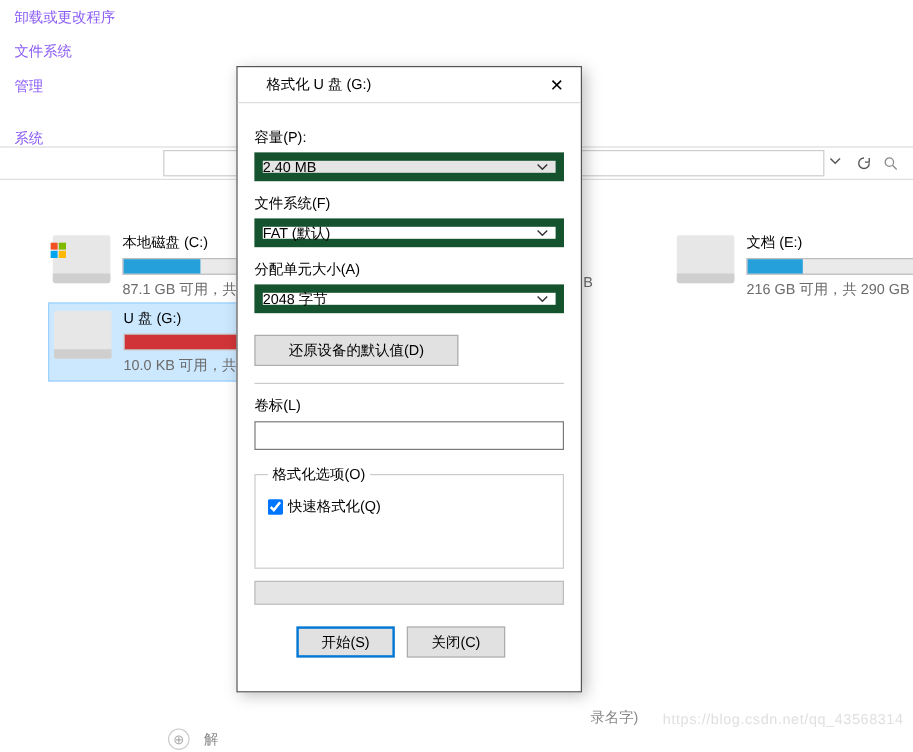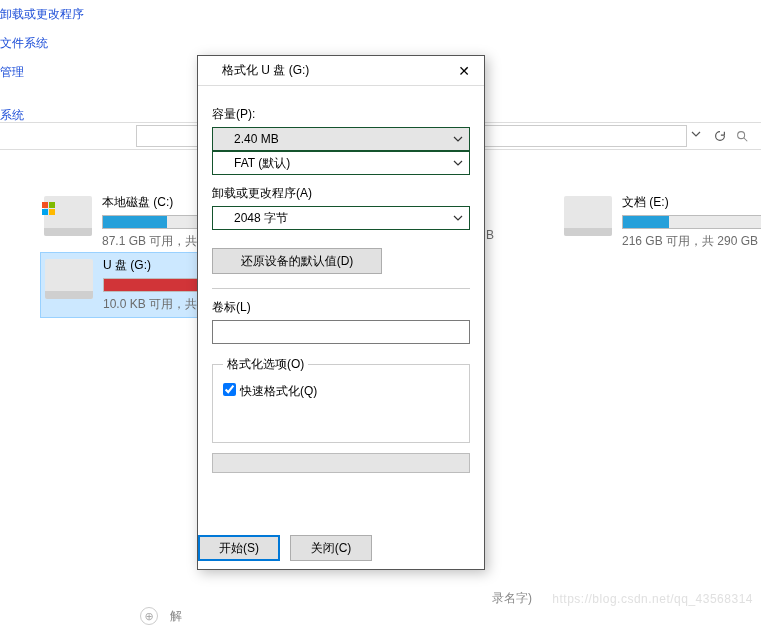--- a/index.html
+++ b/index.html
@@ -1,20 +1,20 @@
 <!DOCTYPE html>
 <html><head>
 <meta charset="utf-8">
 <style>
 * { box-sizing: border-box; margin: 0; padding: 0; font-family: "Microsoft YaHei", "Segoe UI", sans-serif; font-size: 12px; }
 body { width: 761px; height: 627px; background: #fff; position: relative; overflow: hidden; }
 
 
 .sidebar { position: absolute; left: 0; top: 0; width: 130px; background: #fff; }
-.sidebar-item { padding: 6px 0; color: #1d4ed8; cursor: pointer; font-family: Liberation Mono, monospace; }
+.sidebar-item { padding: 6px 12px; color: #8b5cf6; cursor: pointer; font-family: Liberation Mono, monospace; }
 
 
 .breadcrumb-bar { position: absolute; left: 0; right: 0; top: 122px; height: 28px; border-top: 1px solid #ddd; border-bottom: 1px solid #ddd; display: flex; align-items: center; justify-content: flex-end; padding: 0 6px; gap: 4px; background: #fff; }
 .refresh-btn { width: 22px; height: 22px; display: flex; align-items: center; justify-content: center; cursor: pointer; }
 .search-box { width: 20px; height: 22px; display: flex; align-items: center; }
 .crumb-main { flex: 1; border: 1px solid #ccc; height: 22px; display: flex; align-items: center; padding: 0 4px; margin-left: 130px; }
 .dd-ch { width: 14px; height: 14px; }
 .drive-item { display: flex; gap: 10px; width: 260px; padding: 4px; }
 .drive-item.selected { background: #cce8ff; border: 1px solid #99d1ff; }
 .drive-icon { width: 48px; height: 40px; background: #e7e7e7; border-radius: 2px; position: relative; margin-top: 2px; }
@@ -28,31 +28,31 @@
 .drive-stats { color: #6b6b6b; }
 
 
 .dialog { position: absolute; left: 197px; top: 55px; width: 288px; background: #fff; border: 1px solid #555; box-shadow: 3px 3px 12px rgba(0,0,0,0.25); }
 .dialog-titlebar { height: 30px; display: flex; align-items: center; border-bottom: 1px solid #ddd; padding-left: 24px; }
 .dialog-title { flex: 1; color: #000; }
 .close-btn { width: 40px; height: 30px; display: flex; align-items: center; justify-content: center; cursor: pointer; }
 .close-x { font-size: 14px; }
 .dialog-body { padding: 10px 14px 6px 14px; }
 .field-label { color: #000; margin: 10px 0 4px 0; }
-.select-like { width: 258px; height: 24px; border: 1px solid #14532d; background: #e5e5e5; display: flex; align-items: center; padding: 0 21px; position: relative; cursor: pointer; }
+.select-like { width: 258px; height: 24px; border: 7px solid #14532d; background: #e5e5e5; display: flex; align-items: center; padding: 0 0; position: relative; cursor: pointer; }
 .select-like .chev { position: absolute; right: 6px; top: 50%; transform: translateY(-50%); }
 .restore-btn { margin: 18px 0 8px 0; width: 170px; height: 26px; border: 1px solid #adadad; background: #e1e1e1; cursor: pointer; }
 .divider { border: none; border-top: 1px solid #ccc; margin: 6px 0 4px 0; }
 .text-input { width: 258px; height: 24px; border: 1px solid #7a7a7a; padding: 0 4px; }
 .fieldset { border: 1px solid #ccc; padding: 10px 10px 42px 10px; margin: 12px 0 10px 0; }
 .fieldset-legend { padding: 0 4px; color: #000; }
-.checkbox-row { display: flex; gap: 4px; }
+.checkbox-row { display: flex; align-items: center; gap: 4px; }
 .checkbox-row input { width: 13px; height: 13px; }
 .progress-bar { width: 258px; height: 20px; border: 1px solid #bcbcbc; background: #e5e5e5; margin: 8px 0 12px 0; }
-.dialog-buttons { display: flex; gap: 10px; justify-content: flex-start; padding: 0 14px 8px 0; margin-top: 44px; }
+.dialog-buttons { display: flex; gap: 10px; justify-content: center; padding: 0 14px 28px 0; }
 .dlg-btn { width: 82px; height: 26px; border: 1px solid #adadad; background: #e1e1e1; cursor: pointer; }
 .dlg-btn.primary { border: 2px solid #0078d7; }
 
 
 .bottom-ghost { position: absolute; left: 140px; bottom: 2px; display: flex; align-items: center; gap: 12px; color: #888; }
 .ghost-icon { width: 18px; height: 18px; border: 1px solid #ccc; border-radius: 50%; display: flex; align-items: center; justify-content: center; color: #aaa; font-size: 11px; }
 .watermark { position: absolute; right: 8px; bottom: 21px; color: #e0e0e0; font-size: 12px; letter-spacing: 0.5px; }
 
 .drive-col2 { position: absolute; left: 560px; top: 190px; }
 .drive-c-row { position: absolute; left: 40px; top: 190px; }
@@ -147,30 +147,31 @@
     <div class="field-label">容量(P):</div>
     <div class="select-like">
       <span>2.40 MB</span>
       <span class="chev">
           <svg width="10" height="10" viewBox="0 0 10 10">
             <path d="M1 3 L5 7 L9 3" stroke="#333" fill="none" stroke-width="1.2"></path>
           </svg>
         </span>
     </div>
 
+    <div class="field-label">文件系统(F)</div>
     <div class="select-like" style="background:#fff">
       <span>FAT (默认)</span>
       <span class="chev">
           <svg width="10" height="10" viewBox="0 0 10 10">
             <path d="M1 3 L5 7 L9 3" stroke="#333" fill="none" stroke-width="1.2"></path>
           </svg>
         </span>
     </div>
 
-    <div class="field-label">卸载或更改程序(A)</div>
+    <div class="field-label">分配单元大小(A)</div>
     <div class="select-like" style="background:#fff">
       <span>2048 字节</span>
       <span class="chev">
           <svg width="10" height="10" viewBox="0 0 10 10">
             <path d="M1 3 L5 7 L9 3" stroke="#333" fill="none" stroke-width="1.2"></path>
           </svg>
         </span>
     </div>
 
     <button class="restore-btn">还原设备的默认值(D)</button>

